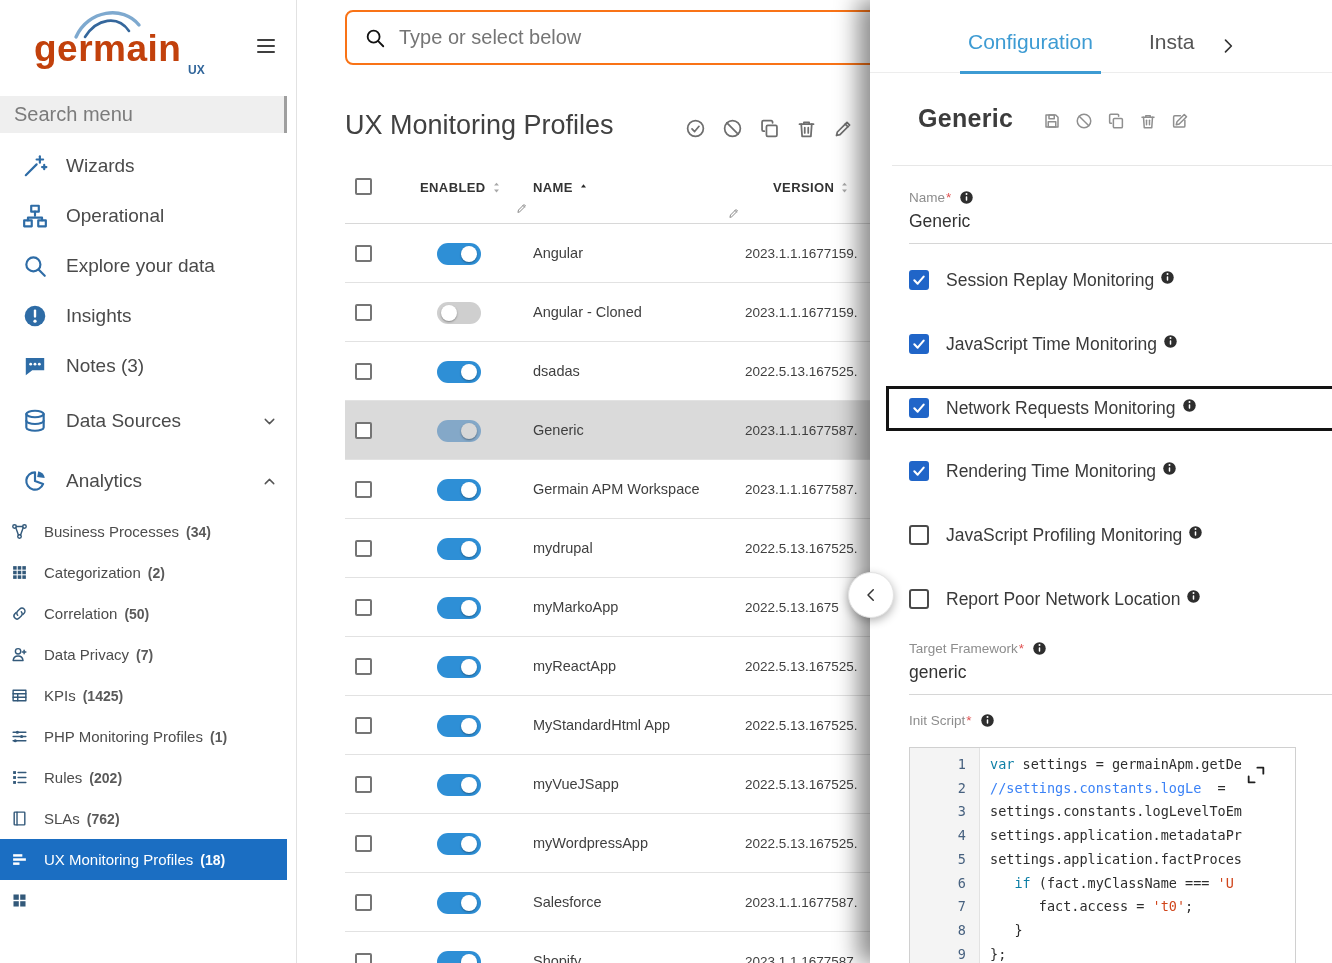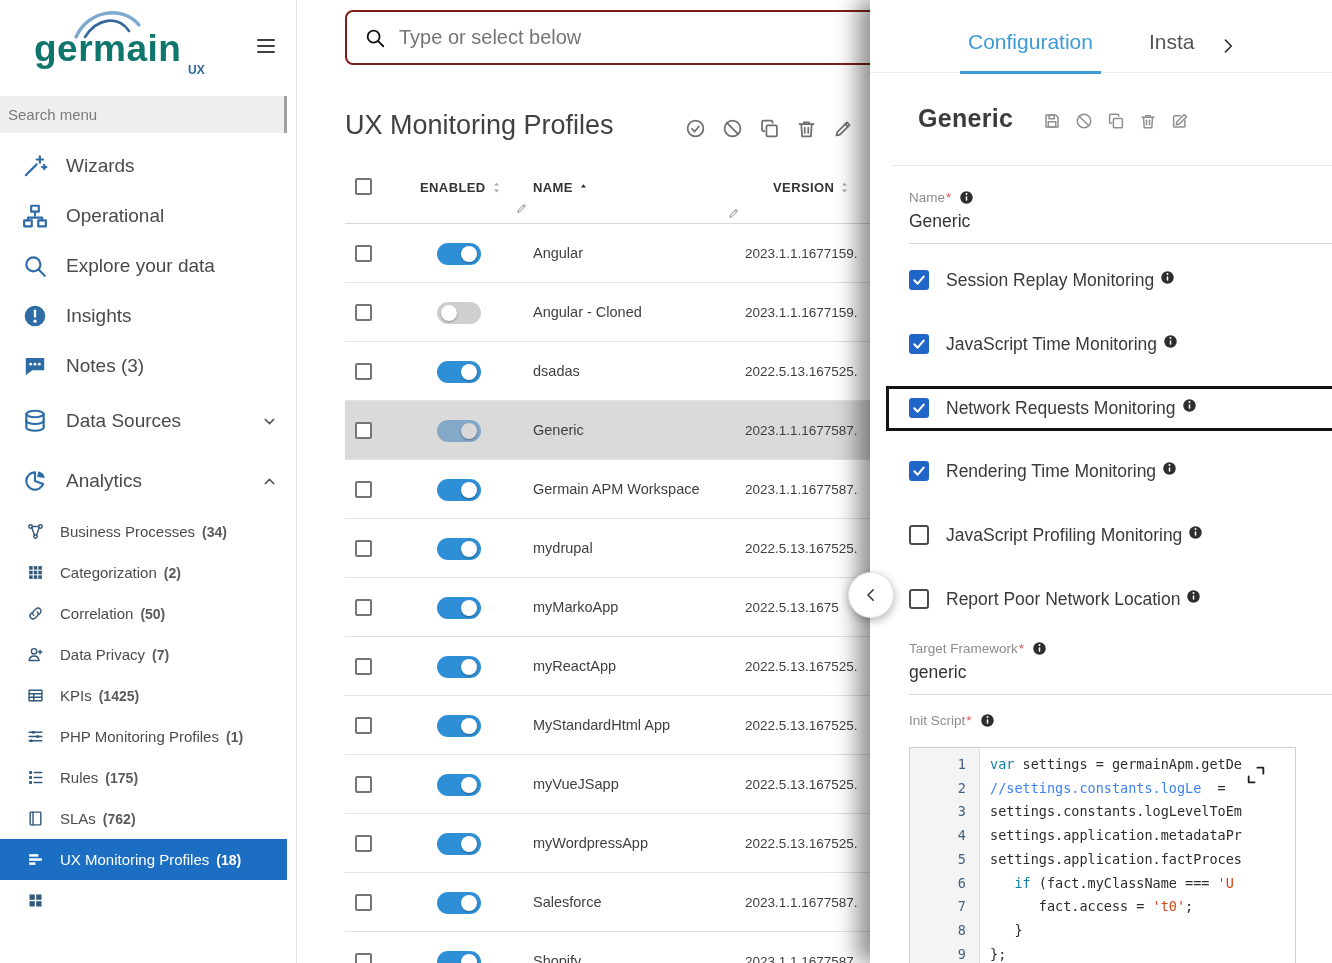--- a/index.html
+++ b/index.html
@@ -8,45 +8,45 @@
   .app { position:relative; width:1332px; height:963px; overflow:hidden; background:#fff; }
 
   .ic { display:inline-block; line-height:0; }
   .ic svg { width:100%; height:100%; display:block; }
 
   
   .sidebar { position:absolute; left:0; top:0; bottom:0; width:297px; background:#fff;
     border-right:1px solid #e2e2e2; z-index:5; overflow:hidden; }
   .logo-row { position:relative; height:96px; }
   .swoosh { position:absolute; left:70px; top:5px; width:76px; height:36px; }
-  .brand { position:absolute; left:34px; top:28px; font-size:37px; font-weight:bold; color:#0f766e; letter-spacing:.5px;text-align:center; }
+  .brand { position:absolute; left:34px; top:28px; font-size:37px; font-weight:bold; color:#c2410c; letter-spacing:.5px;text-align:center; }
   .brand-sub { position:absolute; left:188px; top:63px; font-size:12px; font-weight:bold; color:#30659a; }
   .hamburger { position:absolute; right:18px; top:34px; width:24px; height:24px; color:#3f3f3f; cursor:pointer; }
   .side-search { position:relative; margin-right:9px; height:37px; background:#efefef; }
   .side-search input { width:100%; height:100%; border:none; outline:none; background:transparent;
-    padding:0 8px; font-size:15px; color:#555; font-family:inherit; }
+    padding:0 14px; font-size:20px; color:#555; font-family:inherit; }
   .side-search input::placeholder { color:#7b7b7b; }
   .side-thumb { position:absolute; right:0; top:0; width:3px; height:100%; background:#9f9f9f; }
   nav { margin-top:8px; }
   .sitem { display:flex; align-items:center; height:50px; padding:0 18px 0 22px; cursor:pointer; }
   .sitem.tall { height:60px; }
   .mic { width:26px; height:26px; color:#2e6ca6; flex:none; }
   .slabel { margin-left:18px; font-size:19px; color:#4a4a4a; white-space:nowrap; }
   .chev { width:17px; height:17px; color:#555; margin-left:auto; }
-  .subitem { display:flex; align-items:center; height:41px; padding-left:27px; cursor:pointer; }
+  .subitem { display:flex; align-items:center; height:41px; padding-left:11px; cursor:pointer; }
   .subic { width:17px; height:17px; color:#33597a; flex:none; }
   .sublabel { margin-left:16px; font-size:15px; color:#4c4c4c; white-space:nowrap; }
   .subcount { margin-left:7px; font-size:14px; color:#5a5a5a;font-weight:bold; }
   .subitem.active { background:#1b6ec2; margin-right:9px; }
   .subitem.active .subic, .subitem.active .sublabel, .subitem.active .subcount { color:#fff; }
 
   
   .middle { position:absolute; left:297px; top:0; right:0; bottom:0; background:#fff; }
   .searchbar { position:absolute; left:48px; top:10px; width:700px; height:55px;
-    border:2px solid #7f1d1d; border-radius:8px; display:flex; align-items:center; padding:0 17px; background:#fff; }
+    border:2px solid #f97316; border-radius:8px; display:flex; align-items:center; padding:0 17px; background:#fff; }
   .search-ic { width:22px; height:22px; color:#111; flex:none; }
   .searchbar input { flex:1; border:none; outline:none; margin-left:13px; font-size:20px; color:#333; font-family:inherit; }
   .searchbar input::placeholder { color:#757575; }
   .title-row { position:absolute; left:48px; top:108px; right:0; height:48px; }
   .title-row h1 { position:absolute; left:0; top:2px; font-size:27px; font-weight:500; color:#414141; white-space:nowrap; }
   .tools { position:absolute; left:340px; top:10px; display:flex; gap:16px; }
   .tools .ic { width:21px; height:21px; color:#6e6e6e; cursor:pointer; flex:none; }
   .thead { position:absolute; left:48px; right:0; top:172px; height:52px; border-bottom:1px solid #d8d8d8; }
   .hcb { position:absolute; left:10px; top:6px; }
   .cbsq { display:inline-block; width:17px; height:17px; border:2px solid #757575; border-radius:2px; background:#fff; cursor:pointer; }
@@ -316,21 +316,21 @@
             <svg viewBox="0 0 24 24" fill="none" stroke="currentColor" stroke-width="2" stroke-linecap="round" stroke-linejoin="round">
               <line x1="10" y1="5" x2="21" y2="5"></line>
               <line x1="10" y1="12" x2="21" y2="12"></line>
               <line x1="10" y1="19" x2="21" y2="19"></line>
               <rect x="3" y="3" width="4" height="4" fill="currentColor" stroke="none"></rect>
               <rect x="3" y="10" width="4" height="4" fill="currentColor" stroke="none"></rect>
               <rect x="3" y="17" width="4" height="4" fill="currentColor" stroke="none"></rect>
             </svg>
           </span>
     <span class="sublabel">Rules</span>
-    <span class="subcount">(175)</span>
+    <span class="subcount">(202)</span>
   </div>
   <div class="subitem ">
     <span class="ic subic">
             <svg viewBox="0 0 24 24" fill="none" stroke="currentColor" stroke-width="2" stroke-linecap="round" stroke-linejoin="round">
               <rect x="4.5" y="3" width="15" height="18" rx="1"></rect>
               <line x1="8.5" y1="3" x2="8.5" y2="21"></line>
             </svg>
           </span>
     <span class="sublabel">SLAs</span>
     <span class="subcount">(762)</span>

